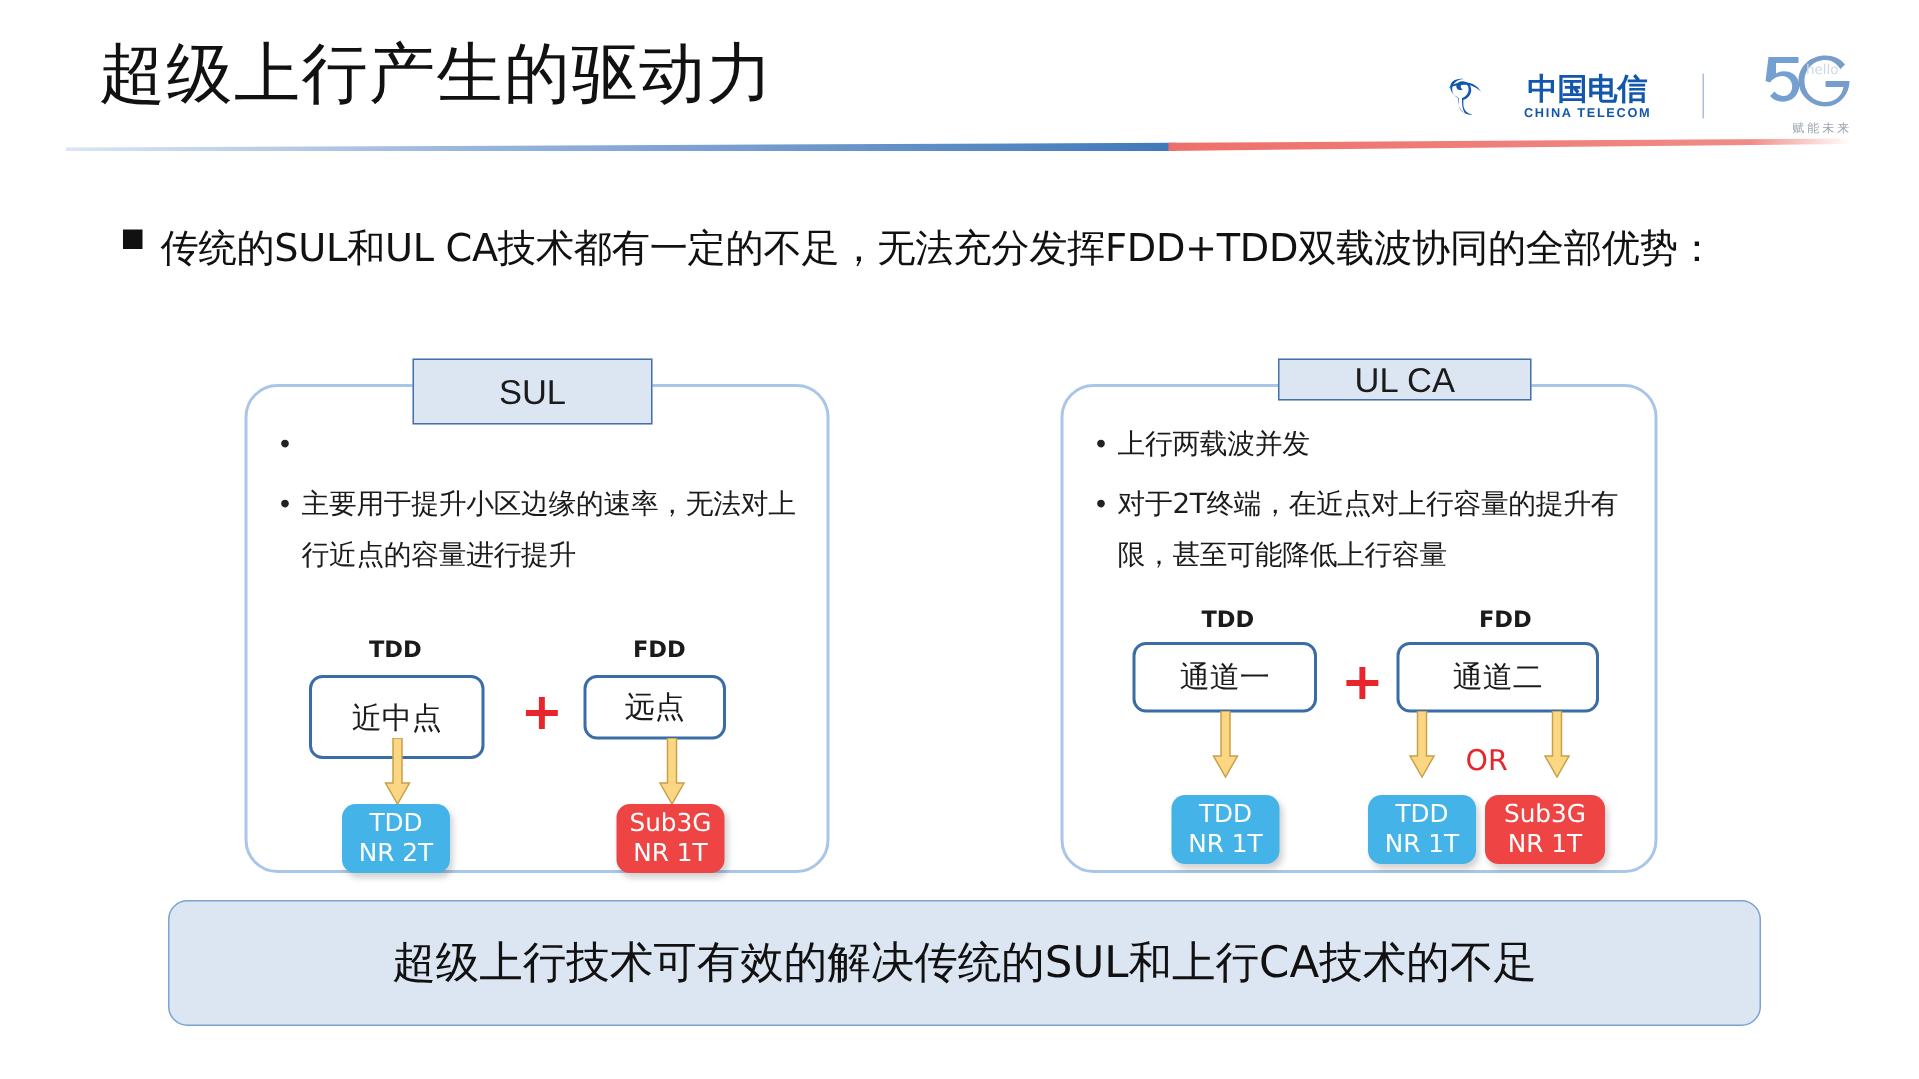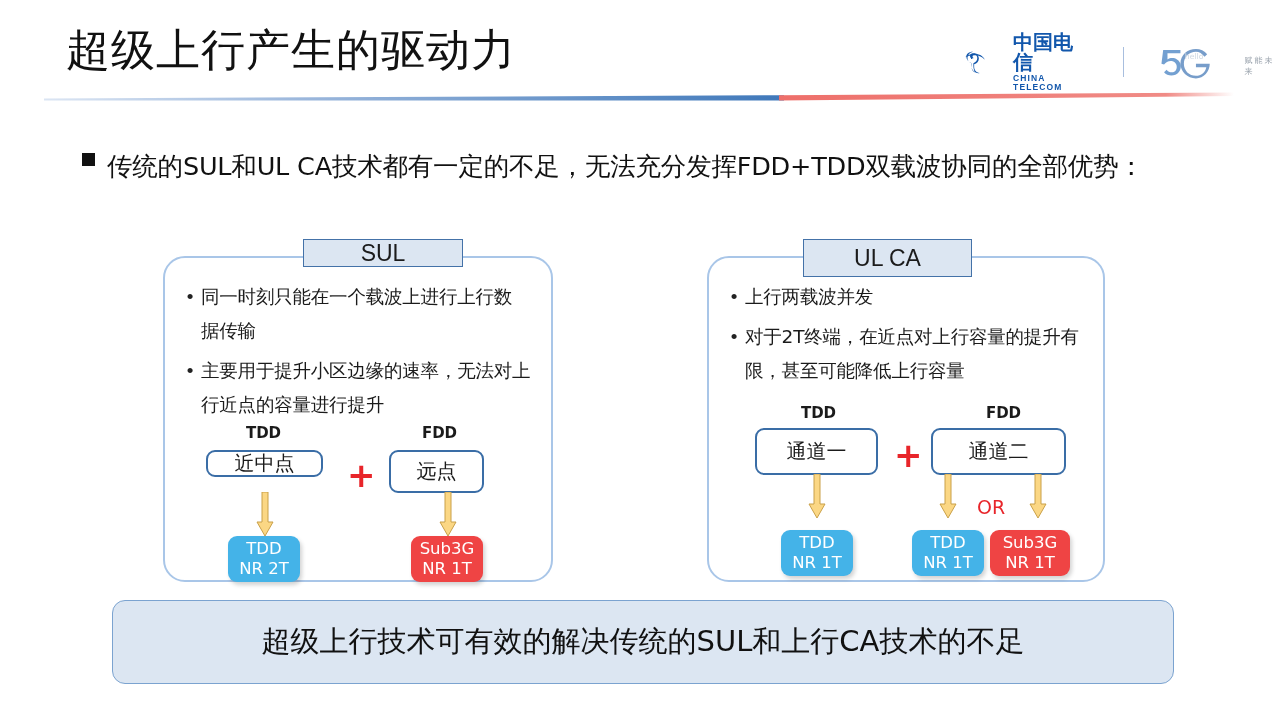--- a/index.html
+++ b/index.html
@@ -33,21 +33,21 @@
   .ct-cn {
     font-size: 20px; font-weight: 700; color: #1257ac;
     letter-spacing: 0px;
     font-family: "DejaVu Sans", sans-serif;
   }
   .ct-en {
     font-size: 8.5px; font-weight: 700; color: #1257ac;
     letter-spacing: 1.1px; margin-top: 2px;
   }
   .logo-sep { width: 1px; height: 30px; background: #a8bede; margin: 0 8px; }
-  #five-g-group { display:flex; align-items:flex-end; gap:8px; position:relative; }
+  #five-g-group { display:flex; align-items:flex-end; gap:8px; position:relative;flex-direction:column; }
   .fiveg-svg { display:block; }
   .fiveg-tag {
     font-size: 8px; color: #9aa3ad; letter-spacing: 2px;
     font-family: "DejaVu Sans", sans-serif;
     padding-bottom: 5px;
     margin-left: 25px;
   }
 
   
   #bullet-block { position: absolute; left: 82px; top: 140px; width: 1150px; }
@@ -74,22 +74,22 @@
   #panel-ulca { left: 707px; top: 256px; width: 398px; height: 326px; }
 
   .panel-tab {
     position: absolute;
     background: #dce6f2;
     border: 1.5px solid #4472a8;
     display: flex; align-items: center; justify-content: center;
     font-size: 23px; color: #1b1b1b;
     z-index: 5;
   }
-  #tab-sul { left: 303px; top: 239px; width: 160px; height: 28px; }
-  #tab-ulca { left: 803px; top: 239px; width: 169px; height: 38px; }
+  #tab-sul { left: 275px; top: 239px; width: 160px; height: 44px; }
+  #tab-ulca { left: 852px; top: 239px; width: 169px; height: 28px; }
 
   .panel-bullets { position: absolute; left: 14px; top: 22px; width: 366px; }
   .pb-item { display: flex; align-items: flex-start; margin-bottom: 6px; }
   .pb-dot {
     font-size: 19px; line-height: 34px; color: #222; width: 22px; text-align: center;
     flex: 0 0 auto;
   }
   .pb-text {
     font-size: 18.5px; line-height: 34px; color: #1b1b1b;
     font-family: "DejaVu Sans", "Liberation Sans", sans-serif;
@@ -205,32 +205,31 @@
     </div>
   </div>
 
   <div class="panel-tab" id="tab-sul">
     <span>SUL</span>
   </div>
   <div class="panel" id="panel-sul">
     <div class="panel-bullets">
       <div class="pb-item">
         <div class="pb-dot">•</div>
-        <div class="pb-text" style="width:318px">同一时刻只能在一个载波上进行上行数据传输</div>
       </div>
       <div class="pb-item">
         <div class="pb-dot">•</div>
         <div class="pb-text" style="width:330px">主要用于提升小区边缘的速率，无法对上行近点的容量进行提升</div>
       </div>
     </div>
 
     <div class="tech-label" style="left:36px; top:166px; width:125px;">TDD</div>
     <div class="tech-label" style="left:212px; top:166px; width:125px;">FDD</div>
 
-    <div class="node-box" style="left:41px; top:192px; width:117px; height:27px;">
+    <div class="node-box" style="left:41px; top:192px; width:117px; height:56px;">
       <span>近中点</span>
     </div>
     <div class="node-box" style="left:224px; top:192px; width:95px; height:43px;">
       <span>远点</span>
     </div>
 
     <div class="plus-sign" style="left:182px; top:200px;">+</div>
 
     <svg class="arrow-down" style="left:91px; top:234px;" width="18" height="46" viewBox="0 0 18 46">
       <polygon points="6,0 12,0 12,30 17,30 9,44 1,30 6,30" fill="#fbd784" stroke="#c9a049" stroke-width="1"></polygon>

